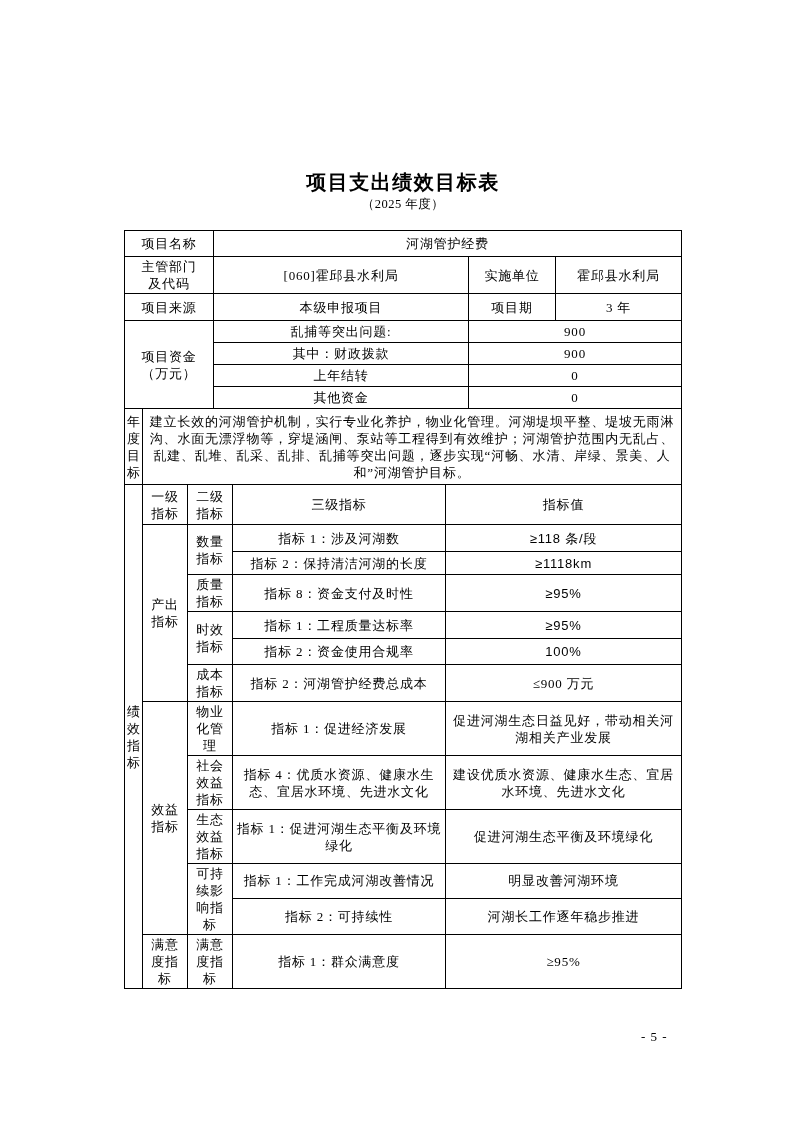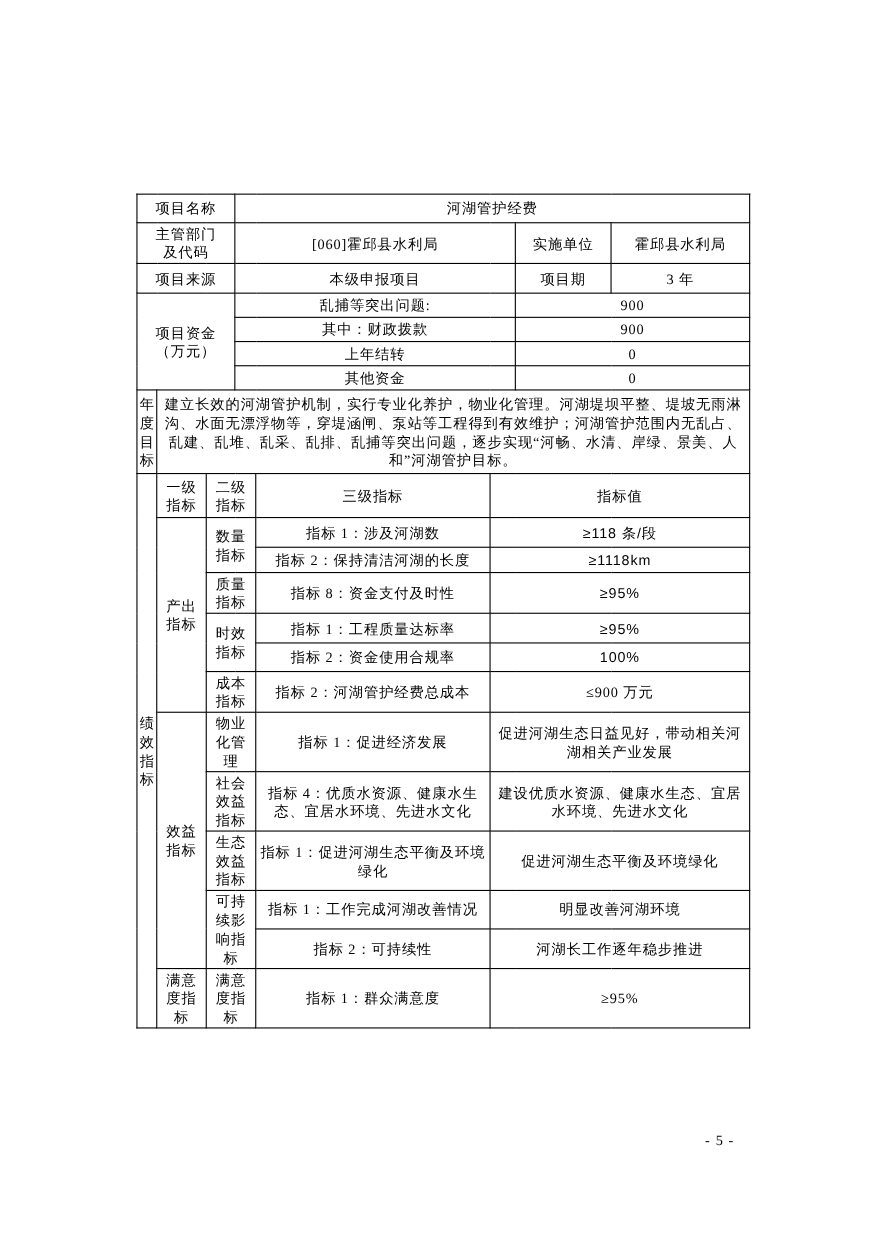--- a/index.html
+++ b/index.html
@@ -15,21 +15,21 @@
   .doc-title{
     text-align:center;font-size:20px;font-weight:bold;
     letter-spacing:1.5px;line-height:24px;
   }
   .doc-subtitle{
     text-align:center;font-size:12.5px;letter-spacing:0.5px;
     margin-top:3px;line-height:15px;
   }
   table.main{
     border-collapse:collapse;table-layout:fixed;
-    width:558px;margin-top:6px;
+    width:558px;margin-top:18px;
   }
   table.main td{
     border:1px solid #000;
     font-size:13px;
     text-align:center;
     vertical-align:middle;
     padding:1px 2px;
     letter-spacing:0.8px;
     line-height:17px;
     overflow:hidden;
@@ -52,20 +52,22 @@
   .page-number{
     position:absolute;left:641px;top:1029px;
     font-size:13px;letter-spacing:1px;
   }
 </style>
 </head>
 <body>
 
 <div class="page">
   <div class="content">
+    <div class="doc-title">项目支出绩效目标表</div>
+    <div class="doc-subtitle">（2025 年度）</div>
 
     <table class="main">
       <colgroup>
         <col style="width:18px">
           <col style="width:45px">
           <col style="width:26px">
           <col style="width:19px">
         <col style="width:213px">
           <col style="width:23px">
           <col style="width:87px">

